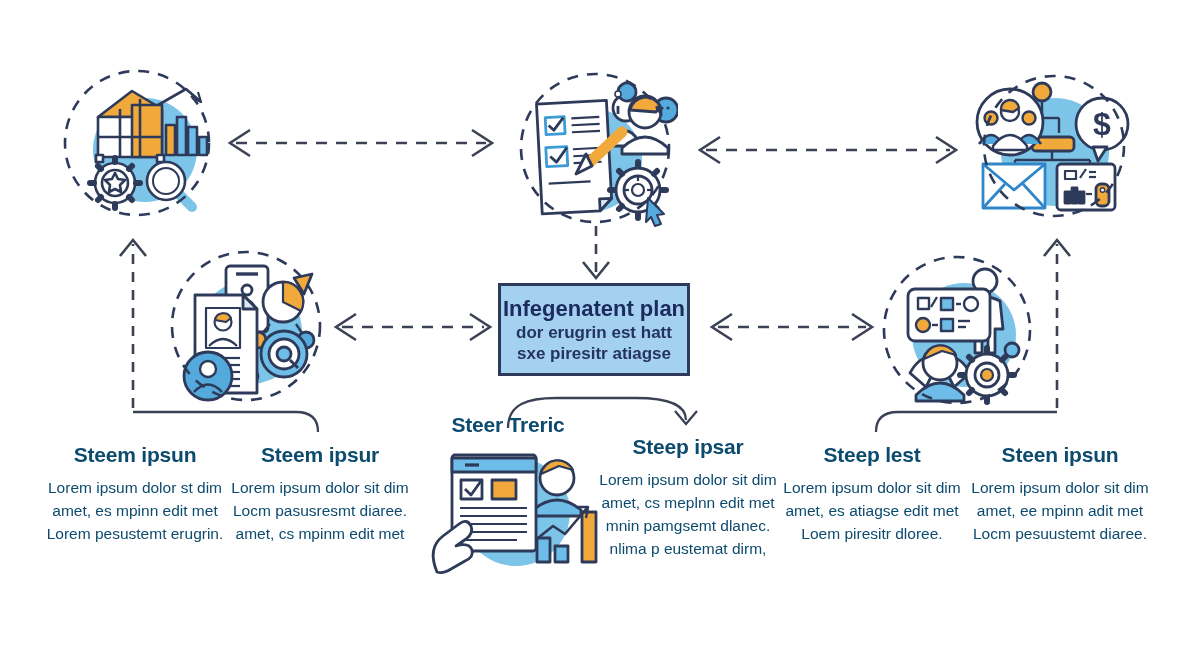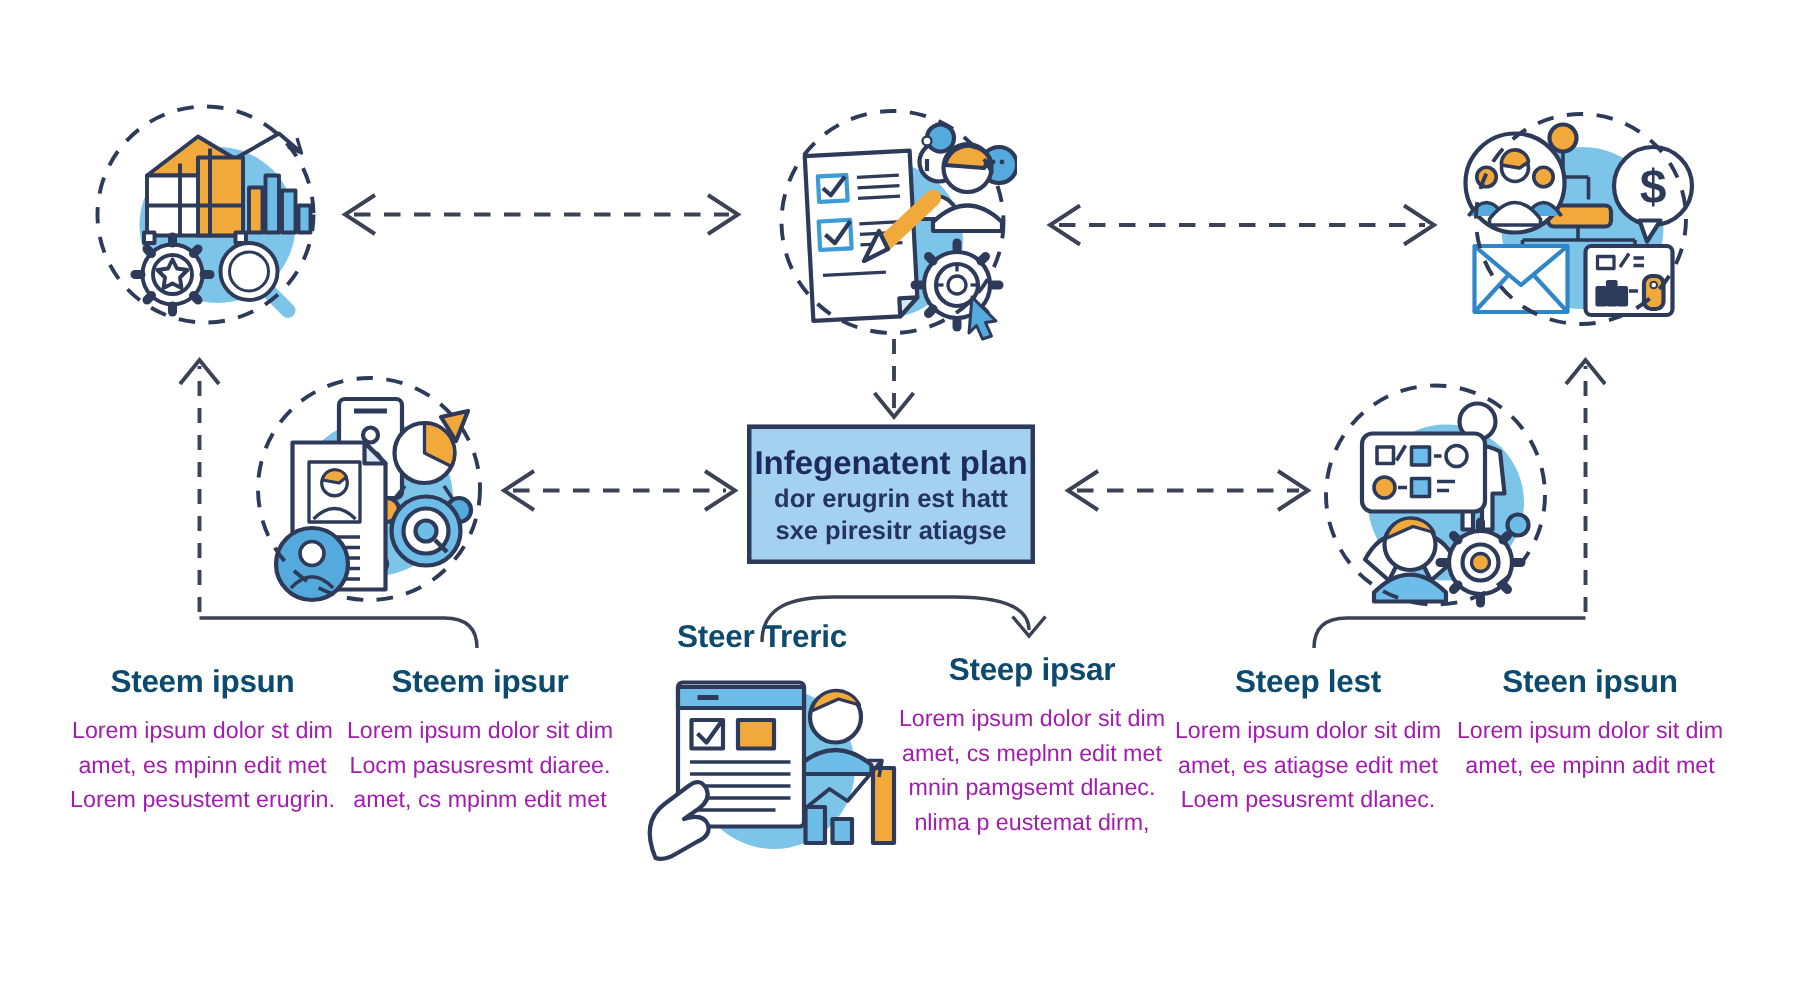--- a/index.html
+++ b/index.html
@@ -1,20 +1,20 @@
 <!DOCTYPE html>
 <html><head>
 <meta charset="utf-8">
 <style>
   html,body{margin:0;padding:0;background:#fff;}
   #canvas{position:relative;width:1200px;height:654px;background:#ffffff;overflow:hidden;
           font-family:"Liberation Sans", sans-serif;}
   .abs{position:absolute;}
   .heading{font-weight:700;font-size:21px;color:#0c4a6e;text-align:center;letter-spacing:-0.2px;}
-  .bodytext{font-size:15.5px;line-height:23px;color:#a21caf;text-align:center;font-weight:400;}
+  .bodytext{font-size:15.5px;line-height:23px;color:#0c4a6e;text-align:center;font-weight:400;}
   .block{width:196px;}
   .cbox{left:498px;top:283px;width:192px;height:93px;background:#a3d1ef;border:3px solid #2e3a59;
         box-sizing:border-box;display:flex;flex-direction:column;align-items:center;justify-content:center;}
   .cbox .t{font-weight:700;font-size:22px;color:#1c2a5e;line-height:26px;}
   .cbox .l{font-weight:600;font-size:17px;color:#253361;line-height:21px;}
   svg{display:block;}
 </style>
 </head>
 <body>
 
@@ -390,25 +390,26 @@
       <div>mnin pamgsemt dlanec.</div>
       <div>nlima p eustemat dirm,</div>
     </div>
   </div>
 
   <div class="abs block" style="left:774px;top:443px">
     <div class="heading">Steep lest</div>
     <div class="bodytext" style="margin-top:9px">
       <div>Lorem ipsum dolor sit dim</div>
       <div>amet, es atiagse edit met</div>
-      <div>Loem pesusremt dlanec.</div>
+      <div>Loem piresitr dloree.</div>
     </div>
   </div>
 
   <div class="abs block" style="left:962px;top:443px">
     <div class="heading">Steen ipsun</div>
     <div class="bodytext" style="margin-top:9px">
       <div>Lorem ipsum dolor sit dim</div>
       <div>amet, ee mpinn adit met</div>
+      <div>Locm pesuustemt diaree.</div>
     </div>
   </div>
 
 </div>
 
 </body></html>

